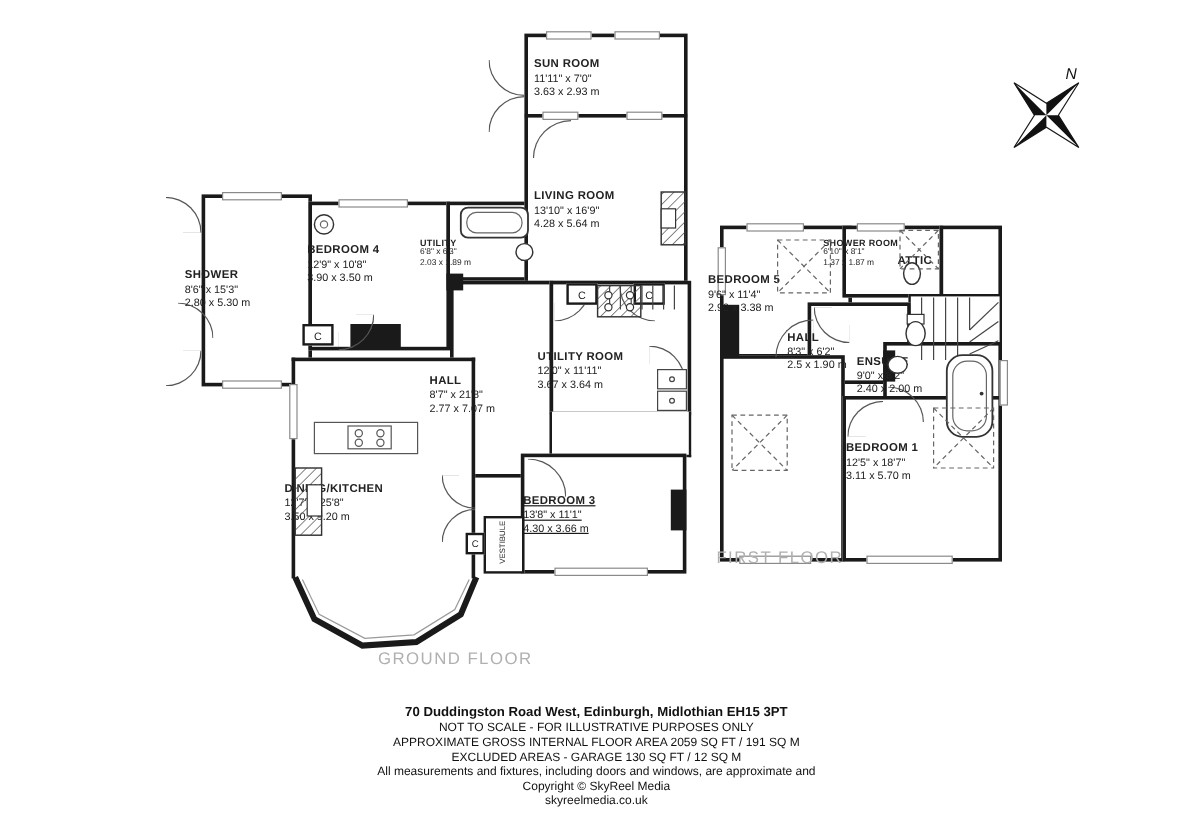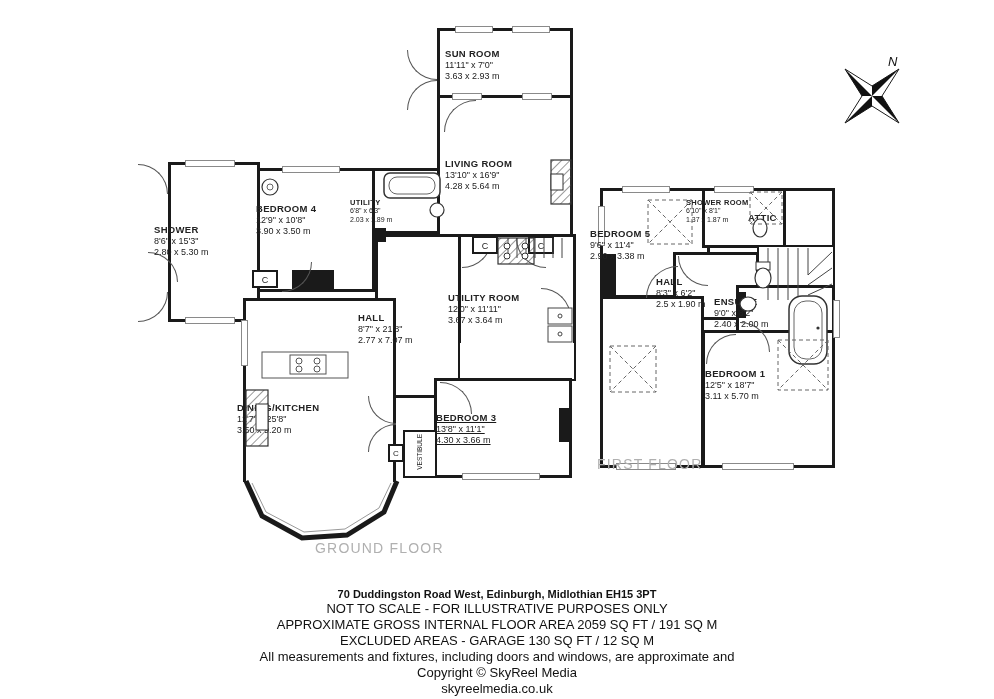--- a/index.html
+++ b/index.html
@@ -20,21 +20,21 @@
   .door{position:absolute;border:1px solid #555;box-sizing:border-box;background:transparent;}
   .door.bl{border-top:none;border-right:none;border-radius:0 0 0 100%;}
   .door.br{border-top:none;border-left:none;border-radius:0 0 100% 0;}
   .door.tl{border-bottom:none;border-right:none;border-radius:100% 0 0 0;}
   .door.tr{border-bottom:none;border-left:none;border-radius:0 100% 0 0;}
   .vest{position:absolute;transform:rotate(-90deg);transform-origin:center;
         font-size:6.5px;text-align:center;line-height:1.2;color:#222;width:60px;}
   .footer{position:absolute;left:0;right:0;text-align:center;color:#111;}
   .footer div{line-height:1.22;}
   .f-bold{font-size:11px;font-weight:700;}
-  .f-reg{font-size:13px;}
+  .f-reg{font-size:10px;}
   svg{position:absolute;left:0;top:0;pointer-events:none;}
 </style>
 </head>
 <body>
 
 <div id="canvas">
 
   <div class="room" style="left:168px;top:162px;width:92px;height:160px;"></div>
   <div class="room" style="left:257px;top:168px;width:118px;height:124px;"></div>
   <div class="room" style="left:372px;top:168px;width:74px;height:66px;"></div>

